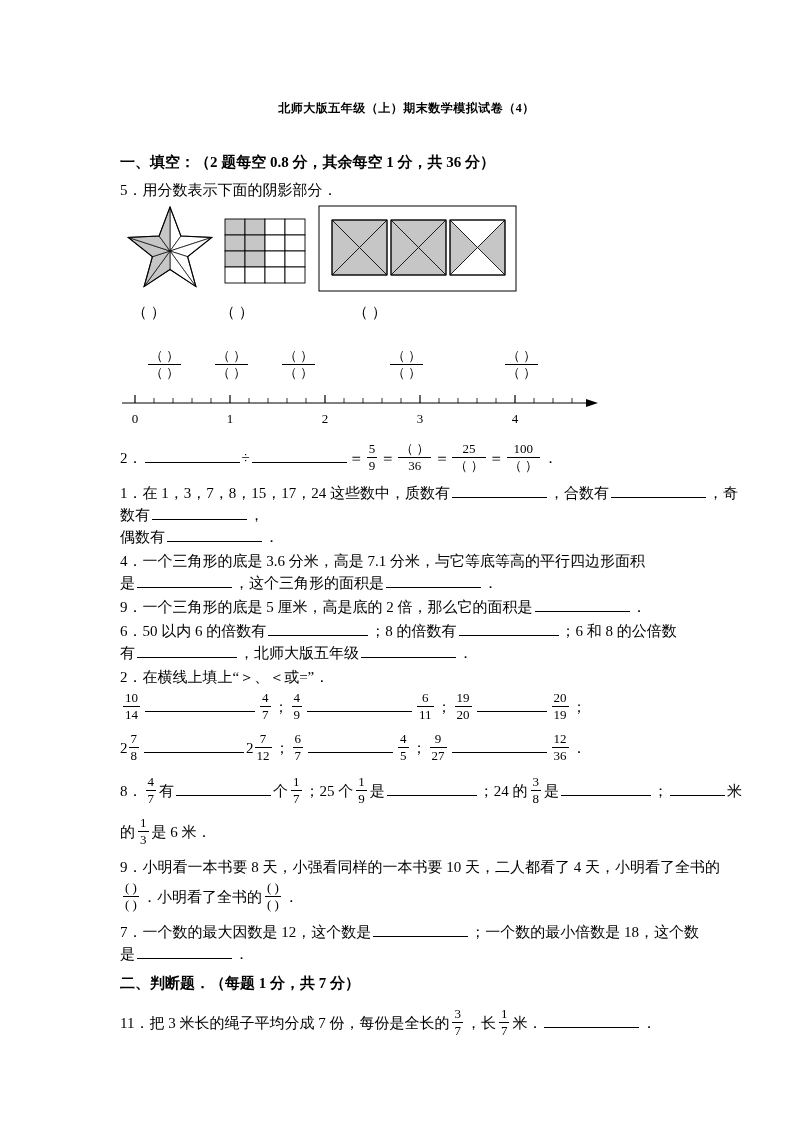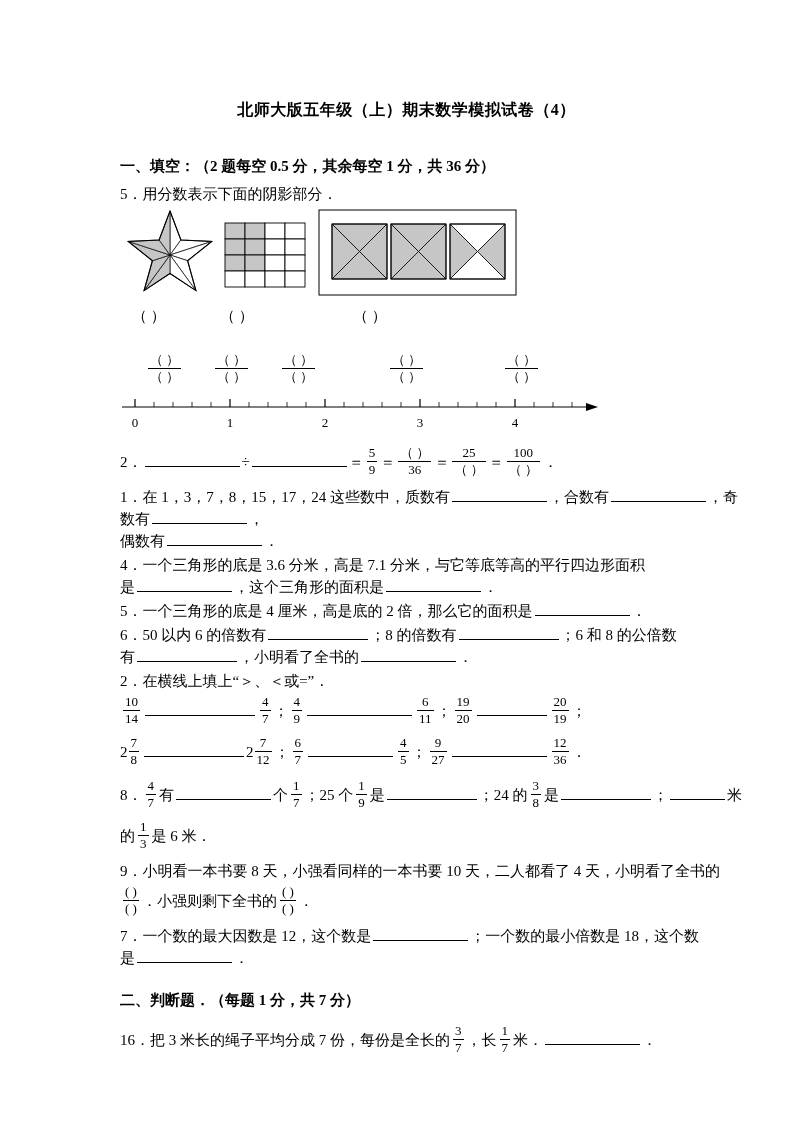--- a/index.html
+++ b/index.html
@@ -1,22 +1,22 @@
 <!DOCTYPE html>
 <html><head>
 <meta charset="utf-8">
 <style>
   html,body{margin:0;padding:0;}
   body{width:793px;height:1122px;background:#ffffff;color:#000;
        font-family:"Liberation Serif","DejaVu Serif",serif;}
   .page{position:relative;width:793px;height:1122px;box-sizing:border-box;
         padding:100px 100px 30px 120px;overflow:hidden;background:#fff;}
-  .title{font-size:16px;font-weight:bold;text-align:center;margin:0 0 34px 0;letter-spacing:.5px;}
+  .title{font-size:12px;font-weight:bold;text-align:center;margin:0 0 34px 0;letter-spacing:.5px;}
   .sec-heading{font-size:15px;font-weight:bold;line-height:22px;margin:0 0 6px 0;}
-  #blocks .sec-heading{margin:20px 0 10px 0;}
+  #blocks .sec-heading{margin:7px 0 10px 0;}
   .line{font-size:15px;line-height:22px;white-space:nowrap;}
   .line-frac{padding:5px 0;}
   .problem{margin:0 0 2px 0;}
   .tk-blank{display:inline-block;height:14px;border-bottom:1px solid #000;margin:0 2px;}
   .frac{display:inline-block;vertical-align:middle;text-align:center;font-size:13px;
         line-height:14px;margin:0 3px;transform:translateY(-2px);}
   .frac .fn{display:block;border-bottom:1px solid #000;padding:0 2px 1px;}
   .frac .fd{display:block;padding:1px 2px 0;}
   .mixed{display:inline-block;vertical-align:middle;transform:translateY(-2px);white-space:nowrap;}
   .mixed .mw{font-size:15px;display:inline-block;vertical-align:middle;}
@@ -35,21 +35,21 @@
   #numline-svg{display:block;font-family:inherit;}
   #blocks{margin-top:10px;}
 </style>
 </head>
 <body>
 
 <div class="page">
 
   <h1 class="title">北师大版五年级（上）期末数学模拟试卷（4）</h1>
 
-  <div class="sec-heading">一、填空：（2 题每空 0.5 分，其余每空 1 分，共 36 分）</div>
+  <div class="sec-heading">一、填空：（2 题每空 0.8 分，其余每空 1 分，共 36 分）</div>
 
   <div class="line">5．用分数表示下面的阴影部分．</div>
 
   <div class="shapes-row">
     <svg id="star-svg" width="100" height="92" viewBox="0 0 100 92">
         <polygon points="50.0,46.0 50.0,2.0 60.9,31.0" fill="#fff" stroke="#000" stroke-width="0.7"></polygon>
         <polygon points="50.0,46.0 60.9,31.0 91.8,32.4" fill="#fff" stroke="#000" stroke-width="0.7"></polygon>
         <polygon points="50.0,46.0 91.8,32.4 67.6,51.7" fill="#fff" stroke="#000" stroke-width="0.7"></polygon>
         <polygon points="50.0,46.0 67.6,51.7 75.9,81.6" fill="#fff" stroke="#000" stroke-width="0.7"></polygon>
         <polygon points="50.0,46.0 75.9,81.6 50.0,64.5" fill="#fff" stroke="#000" stroke-width="0.7"></polygon>
@@ -154,42 +154,42 @@
       <div class="problem">
         <div class="line"><span class="tk-txt">1．在 1，3，7，8，15，17，24 这些数中，质数有</span><span class="tk-blank" style="width: 95px;"></span><span class="tk-txt">，合数有</span><span class="tk-blank" style="width: 95px;"></span><span class="tk-txt">，奇</span></div>
         <div class="line"><span class="tk-txt">数有</span><span class="tk-blank" style="width: 95px;"></span><span class="tk-txt">，</span></div>
         <div class="line"><span class="tk-txt">偶数有</span><span class="tk-blank" style="width: 95px;"></span><span class="tk-txt">．</span></div>
       </div>
       <div class="problem">
         <div class="line"><span class="tk-txt">4．一个三角形的底是 3.6 分米，高是 7.1 分米，与它等底等高的平行四边形面积</span></div>
         <div class="line"><span class="tk-txt">是</span><span class="tk-blank" style="width: 95px;"></span><span class="tk-txt">，这个三角形的面积是</span><span class="tk-blank" style="width: 95px;"></span><span class="tk-txt">．</span></div>
       </div>
       <div class="problem">
-        <div class="line"><span class="tk-txt">5．一个三角形的底是 4 厘米，高是底的 2 倍，那么它的面积是</span><span class="tk-blank" style="width: 95px;"></span><span class="tk-txt">．</span></div>
+        <div class="line"><span class="tk-txt">9．一个三角形的底是 5 厘米，高是底的 2 倍，那么它的面积是</span><span class="tk-blank" style="width: 95px;"></span><span class="tk-txt">．</span></div>
       </div>
       <div class="problem">
         <div class="line"><span class="tk-txt">6．50 以内 6 的倍数有</span><span class="tk-blank" style="width: 100px;"></span><span class="tk-txt">；8 的倍数有</span><span class="tk-blank" style="width: 100px;"></span><span class="tk-txt">；6 和 8 的公倍数</span></div>
-        <div class="line"><span class="tk-txt">有</span><span class="tk-blank" style="width: 100px;"></span><span class="tk-txt">，小明看了全书的</span><span class="tk-blank" style="width: 95px;"></span><span class="tk-txt">．</span></div>
+        <div class="line"><span class="tk-txt">有</span><span class="tk-blank" style="width: 100px;"></span><span class="tk-txt">，北师大版五年级</span><span class="tk-blank" style="width: 95px;"></span><span class="tk-txt">．</span></div>
       </div>
       <div class="problem">
         <div class="line"><span class="tk-txt">2．在横线上填上“＞、＜或=”．</span></div>
         <div class="line line-frac"><span class="frac"><span class="fn">10</span><span class="fd">14</span></span><span class="tk-blank" style="width: 110px;"></span><span class="frac"><span class="fn">4</span><span class="fd">7</span></span><span class="tk-txt">；</span><span class="frac"><span class="fn">4</span><span class="fd">9</span></span><span class="tk-blank" style="width: 105px;"></span><span class="frac"><span class="fn">6</span><span class="fd">11</span></span><span class="tk-txt">；</span><span class="frac"><span class="fn">19</span><span class="fd">20</span></span><span class="tk-blank" style="width: 70px;"></span><span class="frac"><span class="fn">20</span><span class="fd">19</span></span><span class="tk-txt">；</span></div>
         <div class="line line-frac"><span class="mixed"><span class="mw">2</span><span class="frac"><span class="fn">7</span><span class="fd">8</span></span></span><span class="tk-blank" style="width: 100px;"></span><span class="mixed"><span class="mw">2</span><span class="frac"><span class="fn">7</span><span class="fd">12</span></span></span><span class="tk-txt">；</span><span class="frac"><span class="fn">6</span><span class="fd">7</span></span><span class="tk-blank" style="width: 85px;"></span><span class="frac"><span class="fn">4</span><span class="fd">5</span></span><span class="tk-txt">；</span><span class="frac"><span class="fn">9</span><span class="fd">27</span></span><span class="tk-blank" style="width: 95px;"></span><span class="frac"><span class="fn">12</span><span class="fd">36</span></span><span class="tk-txt">．</span></div>
       </div>
       <div class="problem">
         <div class="line line-frac"><span class="tk-txt">8．</span><span class="frac"><span class="fn">4</span><span class="fd">7</span></span><span class="tk-txt">有</span><span class="tk-blank" style="width: 95px;"></span><span class="tk-txt">个</span><span class="frac"><span class="fn">1</span><span class="fd">7</span></span><span class="tk-txt">；25 个</span><span class="frac"><span class="fn">1</span><span class="fd">9</span></span><span class="tk-txt">是</span><span class="tk-blank" style="width: 90px;"></span><span class="tk-txt">；24 的</span><span class="frac"><span class="fn">3</span><span class="fd">8</span></span><span class="tk-txt">是</span><span class="tk-blank" style="width: 90px;"></span><span class="tk-txt">；</span><span class="tk-blank" style="width: 55px;"></span><span class="tk-txt">米</span></div>
         <div class="line line-frac"><span class="tk-txt">的</span><span class="frac"><span class="fn">1</span><span class="fd">3</span></span><span class="tk-txt">是 6 米．</span></div>
       </div>
       <div class="problem">
         <div class="line"><span class="tk-txt">9．小明看一本书要 8 天，小强看同样的一本书要 10 天，二人都看了 4 天，小明看了全书的</span></div>
-        <div class="line line-frac"><span class="frac"><span class="fn">( )</span><span class="fd">( )</span></span><span class="tk-txt">．小强则剩下全书的</span><span class="frac"><span class="fn">( )</span><span class="fd">( )</span></span><span class="tk-txt">．</span></div>
+        <div class="line line-frac"><span class="frac"><span class="fn">( )</span><span class="fd">( )</span></span><span class="tk-txt">．小明看了全书的</span><span class="frac"><span class="fn">( )</span><span class="fd">( )</span></span><span class="tk-txt">．</span></div>
       </div>
       <div class="problem">
         <div class="line"><span class="tk-txt">7．一个数的最大因数是 12，这个数是</span><span class="tk-blank" style="width: 95px;"></span><span class="tk-txt">；一个数的最小倍数是 18，这个数</span></div>
         <div class="line"><span class="tk-txt">是</span><span class="tk-blank" style="width: 95px;"></span><span class="tk-txt">．</span></div>
       </div>
       <div class="sec-heading">二、判断题．（每题 1 分，共 7 分）</div>
       <div class="problem">
-        <div class="line line-frac"><span class="tk-txt">16．把 3 米长的绳子平均分成 7 份，每份是全长的</span><span class="frac"><span class="fn">3</span><span class="fd">7</span></span><span class="tk-txt">，长</span><span class="frac"><span class="fn">1</span><span class="fd">7</span></span><span class="tk-txt">米．</span><span class="tk-blank" style="width: 95px;"></span><span class="tk-txt">．</span></div>
+        <div class="line line-frac"><span class="tk-txt">11．把 3 米长的绳子平均分成 7 份，每份是全长的</span><span class="frac"><span class="fn">3</span><span class="fd">7</span></span><span class="tk-txt">，长</span><span class="frac"><span class="fn">1</span><span class="fd">7</span></span><span class="tk-txt">米．</span><span class="tk-blank" style="width: 95px;"></span><span class="tk-txt">．</span></div>
       </div>
     </div>
 
 </div>
 
 </body></html>

